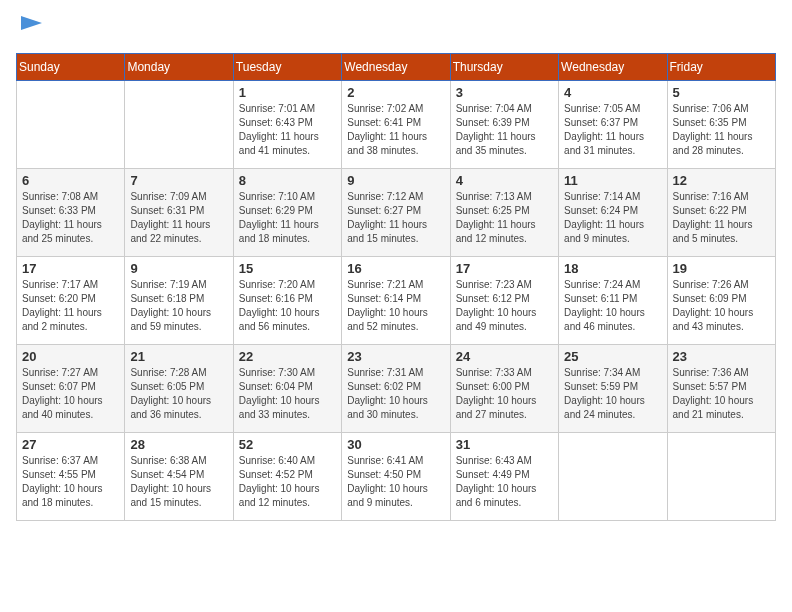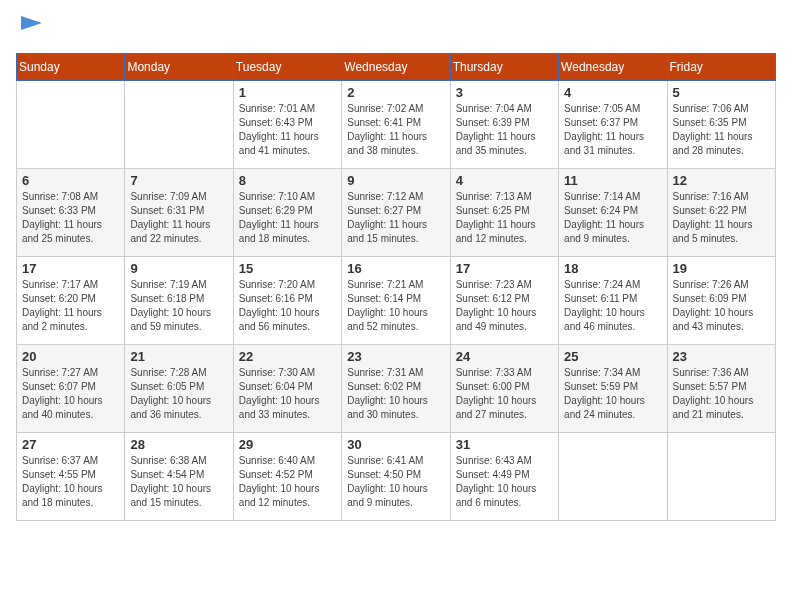--- a/index.html
+++ b/index.html
@@ -351,21 +351,21 @@
         </td>
         <td>
           <span class="day-number">28</span>
         <div class="day-info">
           Sunrise: 6:38 AM<br>
           Sunset: 4:54 PM<br>
           Daylight: 10 hours and 15 minutes.
         </div>
         </td>
         <td>
-          <span class="day-number">29</span>
+          <span class="day-number">52</span>
         <div class="day-info">
           Sunrise: 6:40 AM<br>
           Sunset: 4:52 PM<br>
           Daylight: 10 hours and 12 minutes.
         </div>
         </td>
         <td>
           <span class="day-number">30</span>
         <div class="day-info">
           Sunrise: 6:41 AM<br>

